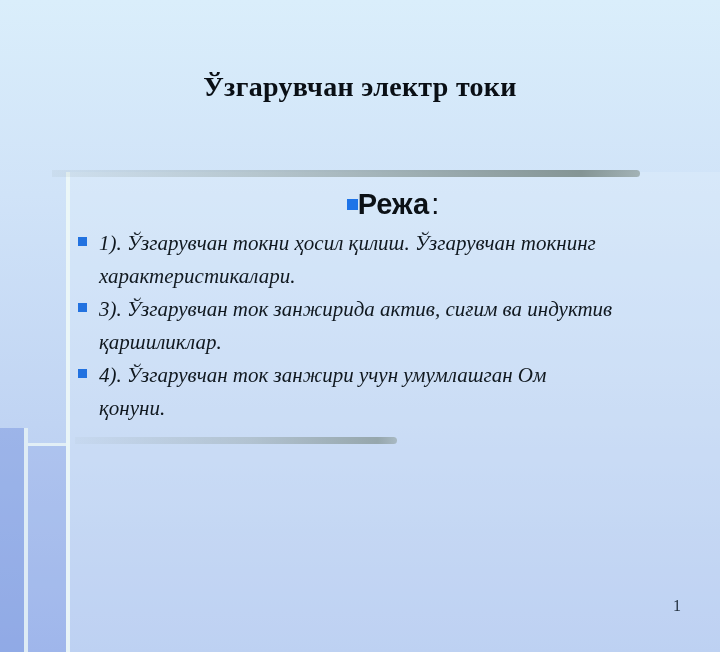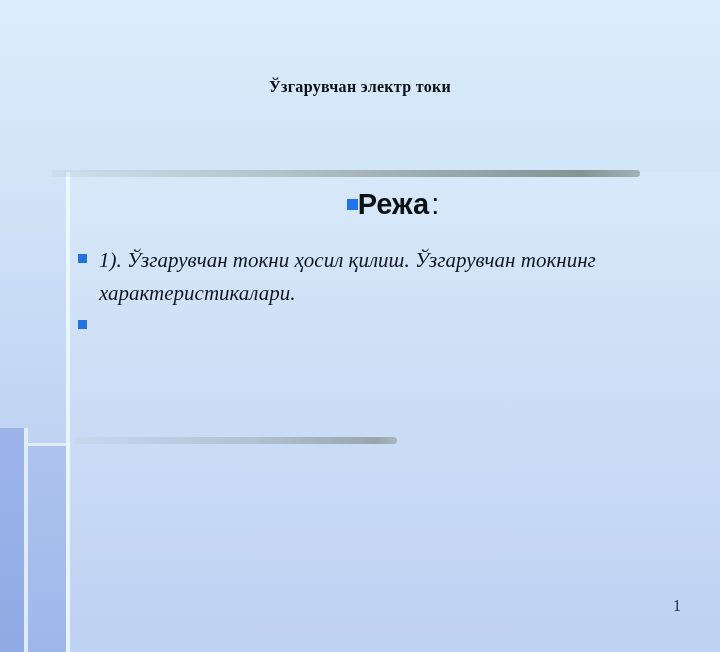--- a/index.html
+++ b/index.html
@@ -60,21 +60,21 @@
     border-top: 3px solid rgba(238,249,248,0.82);
   }
 
   .slide-title {
     position: absolute;
     top: 72px; left: 0;
     width: 720px;
     text-align: center;
     font-family: "Liberation Serif", serif;
     font-weight: bold;
-    font-size: 16px;
+    font-size: 28px;
     line-height: 30px;
     color: #0a0f15;
     letter-spacing: 0.3px;
   }
 
   .plan-heading {
     position: absolute;
     top: 188px; left: 66px; right: 0;
     display: flex;
     justify-content: center;
@@ -92,21 +92,21 @@
     margin-left: 2px;
   }
   .sq-bullet-lg {
     width: 11px; height: 11px;
     background: #1e74e8;
     flex: 0 0 auto;
   }
 
   .plan-list {
     position: absolute;
-    left: 78px; top: 244px;
+    left: 78px; top: 227px;
     width: 612px;
     margin: 0; padding: 0;
     list-style: none;
   }
   .plan-list li {
     position: relative;
     margin: 0;
     padding-left: 21px;
     font-family: "Liberation Serif", serif;
     font-style: italic;
@@ -143,17 +143,19 @@
   <div class="slide-title">Ўзгарувчан электр токи</div>
 
   <div class="plan-heading">
     <span class="sq-bullet-lg"></span>
     <span class="heading-text"><span>Режа</span><span class="heading-colon">:</span></span>
   </div>
 
   <ul class="plan-list">
       <li><span class="sq-bullet"></span><span>1). Ўзгарувчан токни ҳосил қилиш. Ўзгарувчан токнинг<br>характеристикалари.</span></li>
       <li><span class="sq-bullet"></span></li>
+      <li><span class="sq-bullet"></span><span>3). Ўзгарувчан ток занжирида актив, сиғим ва индуктив<br>қаршиликлар.</span></li>
+      <li><span class="sq-bullet"></span><span>4). Ўзгарувчан ток занжири учун умумлашган Ом<br>қонуни.</span></li>
     </ul>
 
   <div class="page-number">1</div>
 
 </div>
 
 </body></html>

